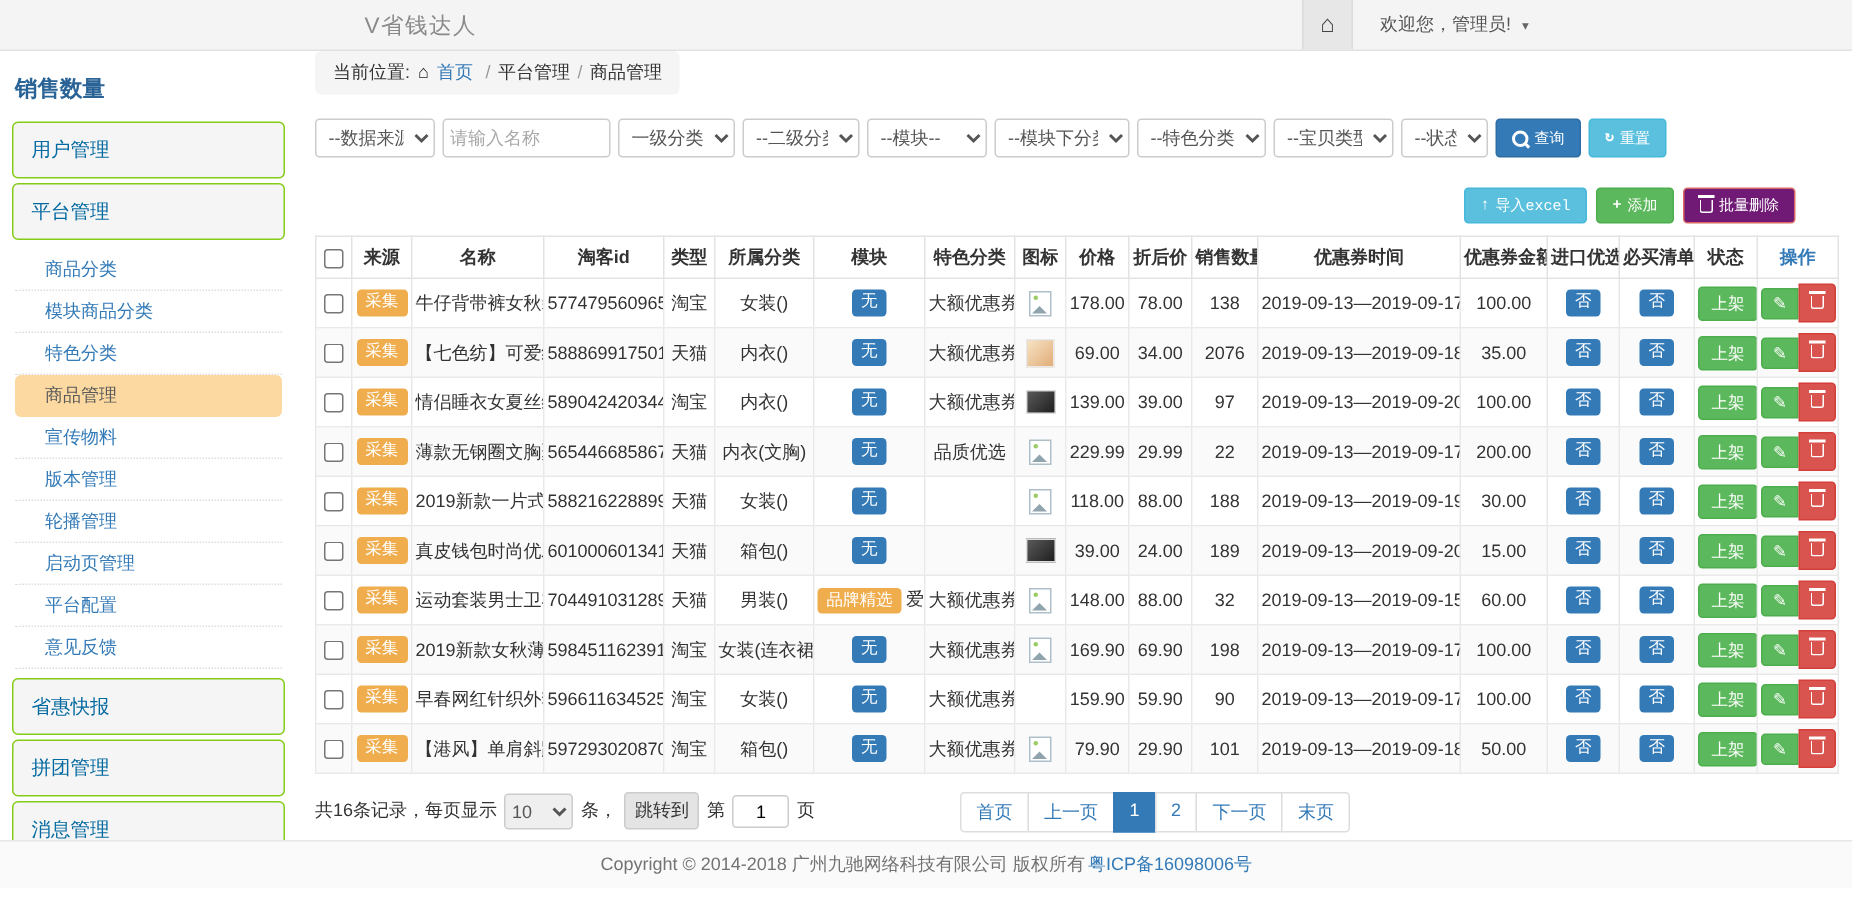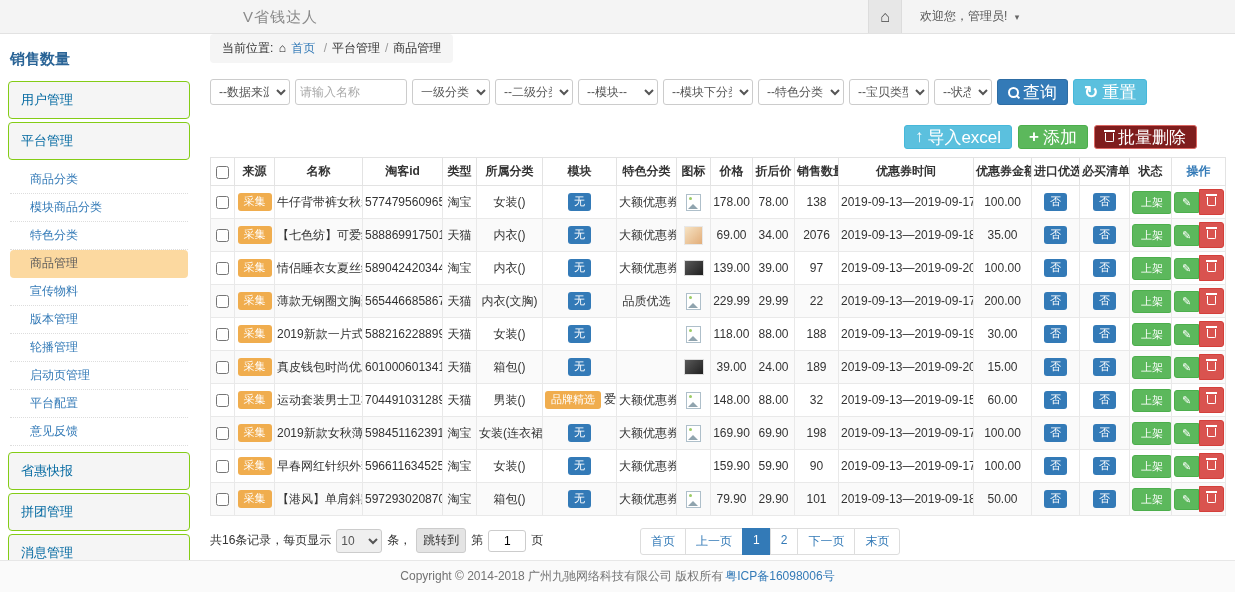--- a/index.html
+++ b/index.html
@@ -30,25 +30,25 @@
   .breadcrumb .home-glyph{margin:0 2px;color:#222;}
   .breadcrumb a{color:#337ab7;text-decoration:none;cursor:pointer;}
   .breadcrumb .sep{color:#999;margin:0 5px;}
 
   
   .filter-row{display:flex;gap:5px;margin-top:16px;align-items:center;}
   .filter-row select,.filter-row input{height:26px;border:1px solid #ccc;border-radius:3px;font-size:12px;color:#555;background:#fff;padding:0 4px;box-sizing:border-box;font-family:inherit;}
   .filter-row input::placeholder{color:#a9a9a9;}
   .fc0{width:80px}.fc1{width:112px}.fc2{width:78px}.fc3{width:78px}.fc4{width:80px}.fc5{width:90px}.fc6{width:86px}.fc7{width:80px}.fc8{width:58px}
 
-  .btn{display:inline-flex;align-items:center;gap:4px;border-radius:3px;color:#fff;font-size:17px;padding:0 10px;height:26px;cursor:pointer;font-family:Liberation Sans, sans-serif;}
+  .btn{display:inline-flex;align-items:center;gap:4px;border-radius:3px;color:#fff;font-size:10px;padding:0 10px;height:26px;cursor:pointer;font-family:Liberation Mono, monospace;}
   .btn-primary{background:#337ab7;border:1px solid #2e6da4;}
   .btn-info{background:#5bc0de;border:1px solid #46b8da;}
   .btn-success{background:#5cb85c;border:1px solid #4cae4c;}
-  .btn-danger-soft{background:#7f1d1d;border:1px solid #da6763;align-items:center;}
+  .btn-danger-soft{background:#701a75;border:1px solid #da6763;align-items:center;}
   .bold-glyph{font-weight:bold;}
 
   .toolbar{display:flex;justify-content:flex-end;gap:6px;margin-top:20px;padding-right:28px;}
   .toolbar .btn{height:24px;}
 
   
   table.grid{width:100%;border-collapse:collapse;table-layout:fixed;margin-top:8px;}
   .grid th{border:1px solid #e3e3e3;padding:5px 2px;font-size:12px;text-align:center;font-weight:bold;background:#fff;white-space:nowrap;overflow:hidden;color:#333;}
   .grid th.op{color:#337ab7;}
   .grid td{border:1px solid #e9e9e9;padding:3px 2px;text-align:center;white-space:nowrap;overflow:hidden;height:22px;vertical-align:middle;font-size:12px;color:#333;}

